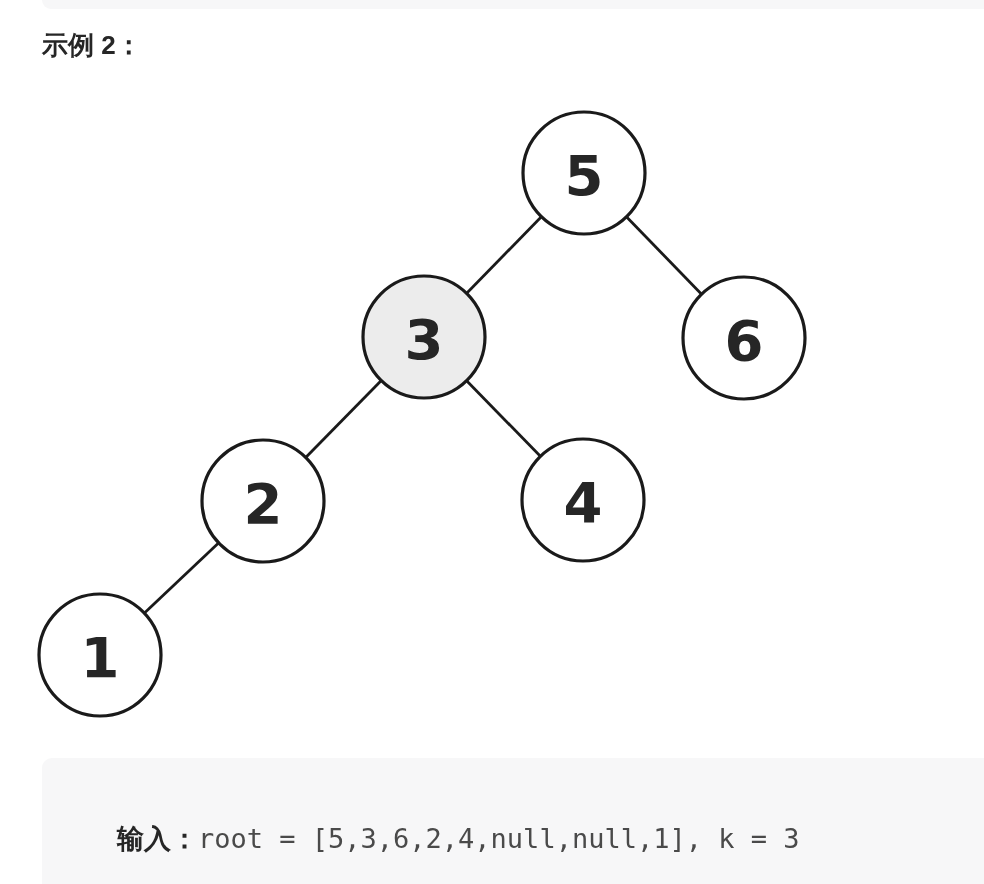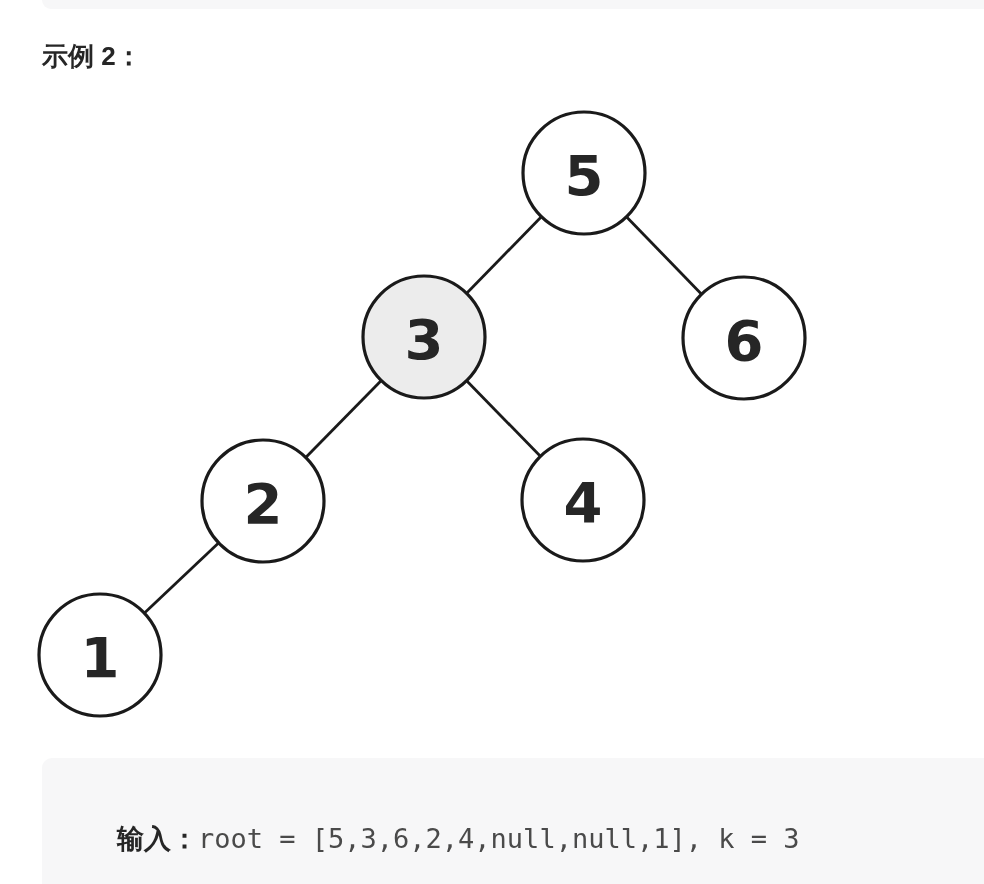--- a/index.html
+++ b/index.html
@@ -19,21 +19,21 @@
     position: absolute;
     top: 0;
     left: 42px;
     right: 0;
     height: 9px;
     background: #f7f7f8;
     border-radius: 0 0 0 9px;
   }
   .heading {
     position: absolute;
-    top: 42px;
+    top: 31px;
     left: 42px;
     margin: 0;
     font-size: 26px;
     line-height: 28px;
     font-weight: 700;
     color: #262626;
   }
   .tree {
     position: absolute;
     top: 100px;

